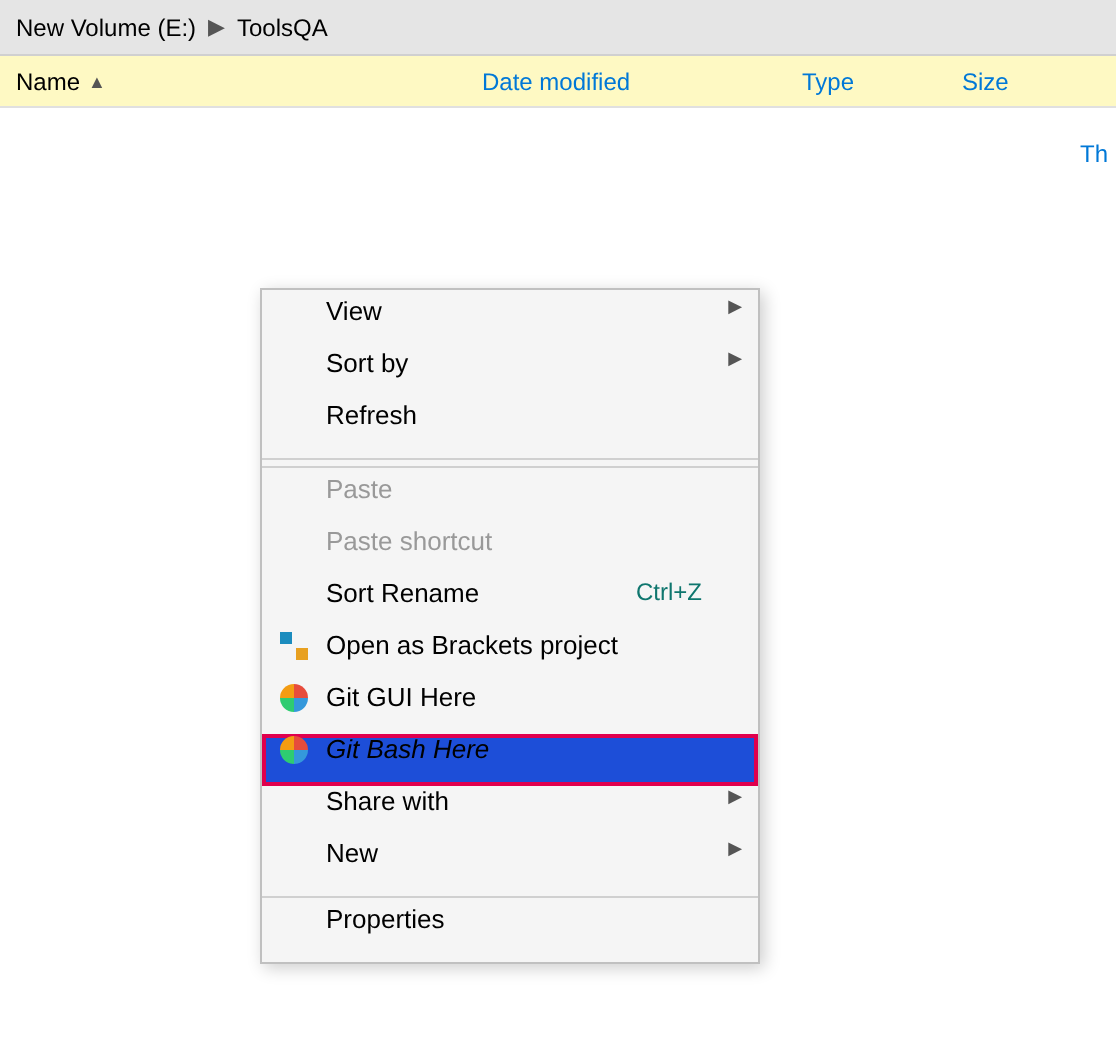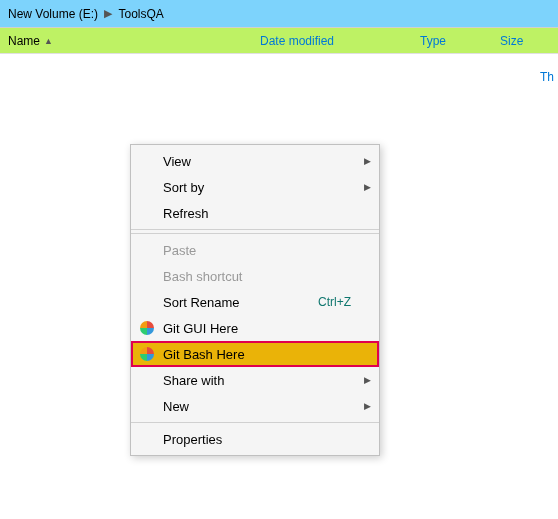--- a/index.html
+++ b/index.html
@@ -11,21 +11,21 @@
       font-size: 13px;
       overflow: hidden;
       position: relative;
     }
 
     
     .explorer-top {
       display: flex;
       align-items: center;
       height: 28px;
-      background: #7dd3fc;
+      background: #e5e5e5;
       border-bottom: 1px solid #d0d0d0;
       padding: 0 8px;
       gap: 4px;
     }
     .breadcrumb-item {
       color: #000;
       font-size: 12px;
     }
     .breadcrumb-arrow {
       color: #555;
@@ -33,39 +33,39 @@
       margin: 0 2px;
     }
 
     
     .col-headers {
       display: flex;
       align-items: center;
       height: 26px;
       border-bottom: 1px solid #e0e0e0;
       padding: 0 8px;
-      background: #bef264;
+      background: #fef9c3;
     }
     .col-name {
       width: 200px;
       font-size: 12px;
       color: #000;
       display: flex;
       align-items: center;
       gap: 4px;
     }
     .col-sort-arrow {
       font-size: 9px;
       color: #555;
     }
     .col-date {
       width: 160px;
       font-size: 12px;
       color: #0078d7;
-      margin-left: 52px;
+      margin-left: 33px;
     }
     .col-type {
       width: 80px;
       font-size: 12px;
       color: #0078d7;
     }
     .col-size {
       font-size: 12px;
       color: #0078d7;
     }
@@ -95,21 +95,21 @@
       width: 250px;
       background: #f5f5f5;
       border: 1px solid #c0c0c0;
       box-shadow: 2px 2px 8px rgba(0,0,0,0.2);
       padding: 3px 0;
       z-index: 10;
     }
 
     .menu-item {
       display: flex;
-      align-items: center;
+      align-items: flex-start;
       height: 26px;
       padding: 0 8px 0 32px;
       cursor: pointer;
       color: #000;
       font-size: 13px;
       position: relative;
     }
     .menu-item.disabled {
       color: #999;
     }
@@ -137,23 +137,24 @@
     }
 
     .menu-separator {
       height: 1px;
       background: #d0d0d0;
       margin: 3px 0;
     }
 
     
     .menu-item.highlighted {
-      background: #eab308;
+      background: #1d4ed8;
       outline: 2px solid #e0004d;
       outline-offset: -2px;
+      font-style: italic;
     }
 
     
     .brackets-icon {
       width: 14px;
       height: 14px;
       position: relative;
     }
     .brackets-icon::before {
       content: '';
@@ -218,28 +219,34 @@
     <div class="menu-separator"></div>
 
 
     <div class="menu-separator"></div>
 
     <div class="menu-item disabled">
       <span>Paste</span>
     </div>
 
     <div class="menu-item disabled">
-      <span>Bash shortcut</span>
+      <span>Paste shortcut</span>
     </div>
 
     <div class="menu-item">
       <span>Sort Rename</span>
       <span class="shortcut">Ctrl+Z</span>
     </div>
 
+    <div class="menu-item">
+      <span class="menu-icon">
+        <div class="brackets-icon"></div>
+      </span>
+      <span>Open as Brackets project</span>
+    </div>
 
     <div class="menu-item">
       <span class="menu-icon">
         <div class="git-icon"></div>
       </span>
       <span>Git GUI Here</span>
     </div>
 
     <div class="menu-item highlighted">
       <span class="menu-icon">

